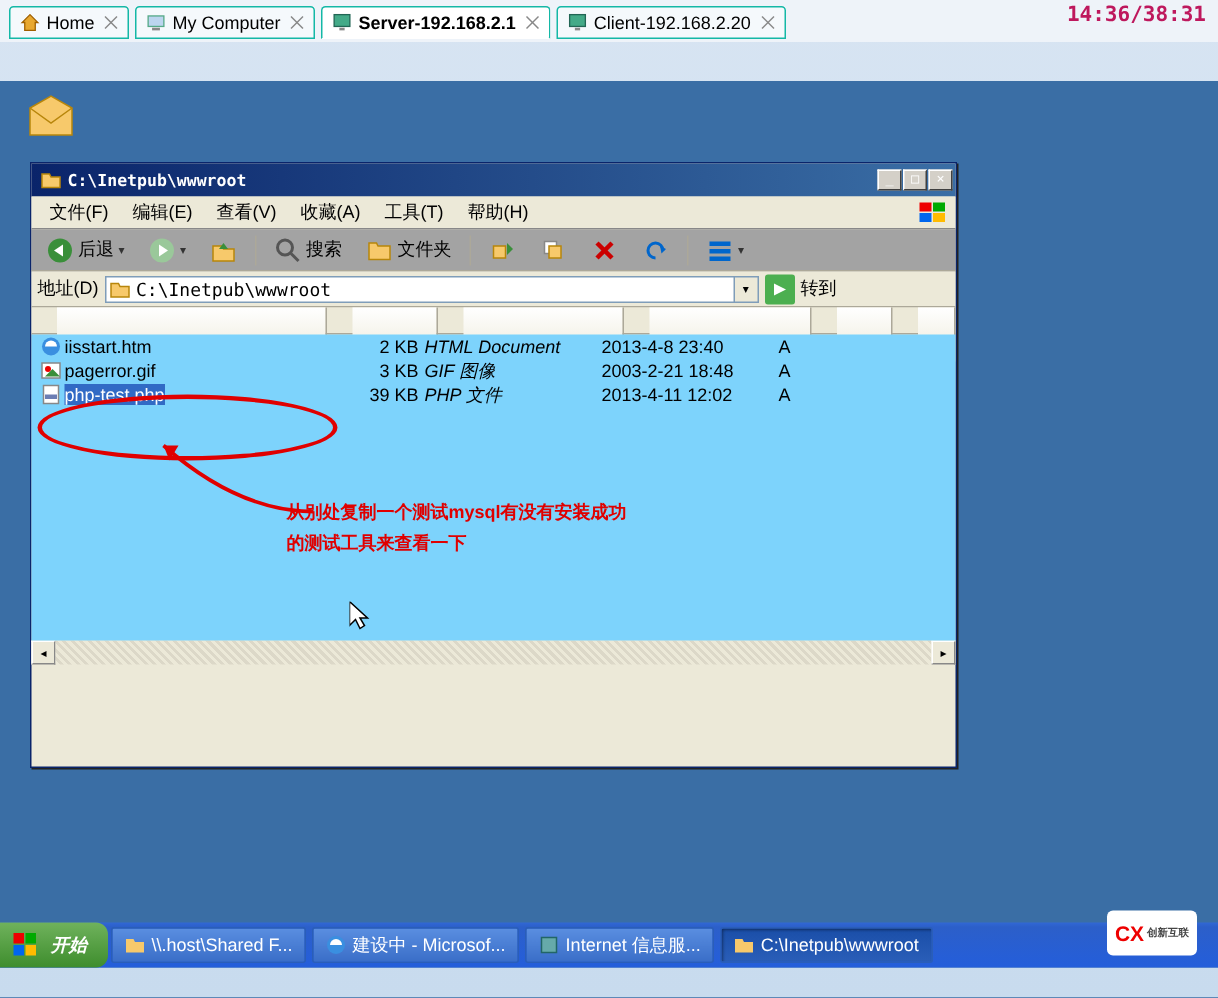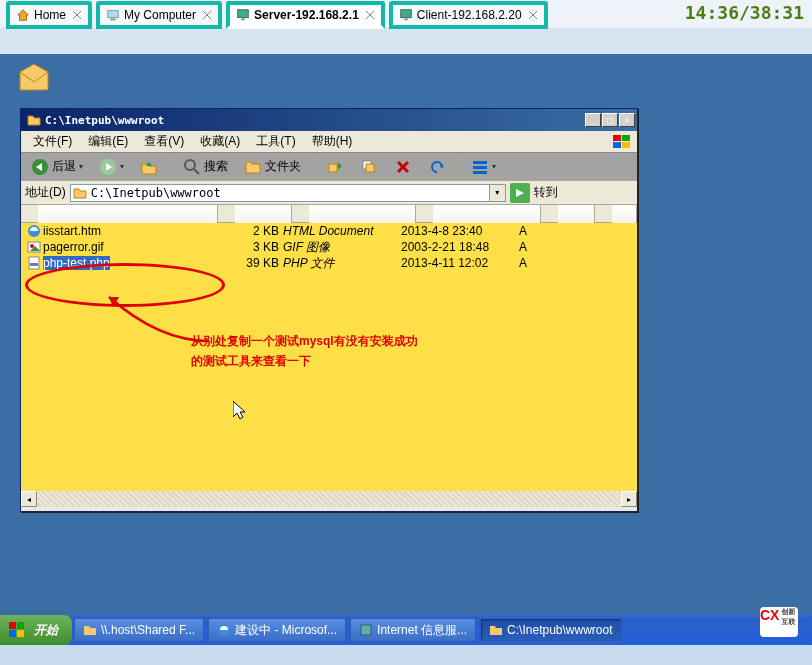--- a/index.html
+++ b/index.html
@@ -9,25 +9,25 @@
 .player-window { width: 812px; height: 665px; background: linear-gradient(to bottom, #d7e4f2, #c8dbee); }
 .player-titlebar { height: 26px; background: linear-gradient(to bottom, #e9f2fb 0%, #d2e3f5 50%, #bcd5ef 100%); display: flex; align-items: center; padding: 0 4px; border-bottom: 1px solid #8aa8c8; }
 .player-titlebar .title { color: #333; margin-left: 4px; flex: 1; }
 .player-titlebar .player-icon { width: 16px; height: 16px; }
 .win-controls { display: flex; gap: 2px; }
 .win-btn { width: 28px; height: 18px; background: linear-gradient(to bottom, #e0edfb, #b6d0ea); border: 1px solid #7a9cc0; border-radius: 2px; display: flex; align-items: center; justify-content: center; color: #2a4a6a; font-weight: bold; cursor: pointer; }
 .win-btn.close { background: linear-gradient(to bottom, #f0b4b4, #e08080); color: #600; }
 .win-btn svg { width: 10px; height: 10px; }
 
 .tabbar { height: 28px; background: #eef3f9; display: flex; align-items: center; padding: 2px 6px 0; gap: 4px; position: relative; }
-.tab { display: flex; align-items: center; gap: 4px; padding: 3px 6px; background: #f5f9fc; border: 4px solid #14b8a6; border-radius: 3px 3px 0 0; cursor: pointer; }
+.tab { display: flex; align-items: center; gap: 4px; padding: 3px 6px; background: #f5f9fc; border: 1px solid #14b8a6; border-radius: 3px 3px 0 0; cursor: pointer; }
 .tab.active { background: #fff; border-bottom-color: #fff; font-weight: bold; }
 .tab .tab-icon { width: 14px; height: 14px; }
 .tab .tab-close { width: 10px; height: 10px; color: #888; margin-left: 2px; }
-.overlay-time { position: absolute; right: 8px; top: 2px; color: #4d7c0f; font-weight: bold; font-family: monospace; font-size: 18px; }
+.overlay-time { position: absolute; right: 8px; top: 2px; color: #be185d; font-weight: bold; font-family: monospace; font-size: 14px; }
 .overlay-name { position: absolute; right: 8px; top: 42px; color: #0000ee; font-weight: bold; font-size: 14px; z-index: 2; }
 
 
 .remote-desktop { position: absolute; top: 54px; left: 0; right: 0; bottom: 20px; background: #3a6ea5; }
 .desktop-icon { position: absolute; top: 8px; left: 16px; text-align: center; color: #fff; font-size: 11px; }
 .desktop-icon .di-glyph { width: 36px; height: 32px; margin: 0 auto; }
 
 
 .explorer { position: absolute; top: 54px; left: 20px; width: 618px; height: 404px; background: #ece9d8; border: 1px solid #0a246a; box-shadow: 1px 1px 0 #222; }
 .exp-titlebar { height: 22px; background: linear-gradient(to right, #0a246a, #3a6ea5); color: #fff; display: flex; align-items: center; padding: 0 2px; }
@@ -50,21 +50,21 @@
 .exp-addr input { flex: 0 0 420px; height: 18px; border: 1px solid #7f9db9; background: #fff; padding: 0 4px 0 20px; font-family: "SimSun", monospace; font-size: 12px; }
 .addr-wrap { position: relative; display: flex; align-items: center; }
 .addr-wrap .folder-mini { position: absolute; left: 3px; width: 14px; height: 14px; }
 .addr-drop { width: 16px; height: 18px; background: #ece9d8; border: 1px solid #7f9db9; border-left: none; display: flex; align-items: center; justify-content: center; cursor: pointer; font-size: 8px; }
 .go-btn { width: 20px; height: 20px; background: #4caf50; border-radius: 2px; display: flex; align-items: center; justify-content: center; color: #fff; cursor: pointer; }
 
 .exp-columns { height: 18px; background: #ece9d8; display: flex; border-bottom: 1px solid #aca899; }
 .col-h { border-right: 1px solid #aca899; padding: 18px 6px; cursor: pointer; font-size: 12px; background: linear-gradient(to bottom, #fff, #ece9d8); margin-left: 17px; }
 .col-name { width: 198px; } .col-size { width: 62px; text-align: right; } .col-type { width: 118px; } .col-date { width: 118px; } .col-attr { width: 40px; } .col-ext { flex: 1; }
 
-.exp-body { height: 268px; background: #fde047; position: relative; overflow: hidden; }
+.exp-body { height: 204px; background: #7dd3fc; position: relative; overflow: hidden; }
 .file-row { display: flex; align-items: center; height: 16px; padding: 0 4px; font-family: "SimSun", monospace; font-size: 12px; }
 .file-row .cell { padding: 0 2px; white-space: nowrap; overflow: hidden; }
 .file-row.selected .fname { background: #316ac5; color: #fff; }
 .file-icon { width: 14px; height: 14px; margin-right: 2px; flex-shrink: 0; }
 .c-name { width: 194px; display: flex; align-items: center; } .c-size { width: 62px; text-align: right; } .c-type { width: 118px; font-style: italic; } .c-date { width: 118px; } .c-attr { width: 40px; }
 
 .annotation-ellipse { position: absolute; top: 40px; left: 4px; width: 200px; height: 44px; border: 3px solid #e00000; border-radius: 50%; pointer-events: none; }
 .annotation-text { position: absolute; top: 108px; left: 170px; color: #e00000; font-weight: bold; font-size: 14px; line-height: 20px; font-family: "SimSun"; pointer-events: none; }
 .annotation-arrow { position: absolute; top: 68px; left: 78px; pointer-events: none; }
 .cursor-glyph { position: absolute; top: 178px; left: 212px; }
@@ -73,21 +73,21 @@
 .scroll-btn { width: 16px; height: 16px; background: #ece9d8; border: 1px solid #fff; border-right-color: #888; border-bottom-color: #888; cursor: pointer; display: flex; align-items: center; justify-content: center; font-size: 8px; }
 .scroll-track { flex: 1; background: repeating-linear-gradient(45deg, #ece9d8, #ece9d8 2px, #dcd8c8 2px, #dcd8c8 4px); }
 
 
 .remote-taskbar { position: absolute; bottom: 0; left: 0; right: 0; height: 30px; background: linear-gradient(to bottom, #3168d5 0%, #2c5fc9 10%, #245edb 100%); display: flex; align-items: center; }
 .start-btn { height: 30px; padding: 0 14px 0 8px; background: linear-gradient(to bottom, #6fb25c, #3e8d2d); color: #fff; font-weight: bold; font-style: italic; display: flex; align-items: center; gap: 8px; border-radius: 0 8px 8px 0; cursor: pointer; }
 .task-item { height: 24px; margin: 0 2px; padding: 0 8px; background: linear-gradient(to bottom, #5a8ee0, #3a6ec8); border: 1px solid #2a5eb8; border-radius: 2px; color: #fff; display: flex; align-items: center; gap: 4px; max-width: 150px; overflow: hidden; white-space: nowrap; cursor: pointer; font-size: 11px; }
 .task-item.active { background: linear-gradient(to bottom, #1a4ea8, #2a5eb8); box-shadow: inset 1px 1px 2px rgba(0,0,0,0.4); }
 
 
-.watermark { position: absolute; right: 14px; bottom: 28px; width: 38px; height: 30px; background: #fff; border-radius: 4px; display: flex; align-items: flex-start; justify-content: center; font-size: 9px; font-weight: bold; }
+.watermark { position: absolute; right: 14px; bottom: 28px; width: 60px; height: 30px; background: #fff; border-radius: 4px; display: flex; align-items: center; justify-content: center; font-size: 9px; font-weight: bold; }
 .watermark .cx { color: #e00; font-family: Arial; font-size: 14px; font-weight: bold; }
 .watermark .sub { font-size: 7px; color: #444; margin-left: 2px; }
 </style>
 </head>
 <body>
 
 <div class="player-window">
 
 
   <div class="tabbar">

